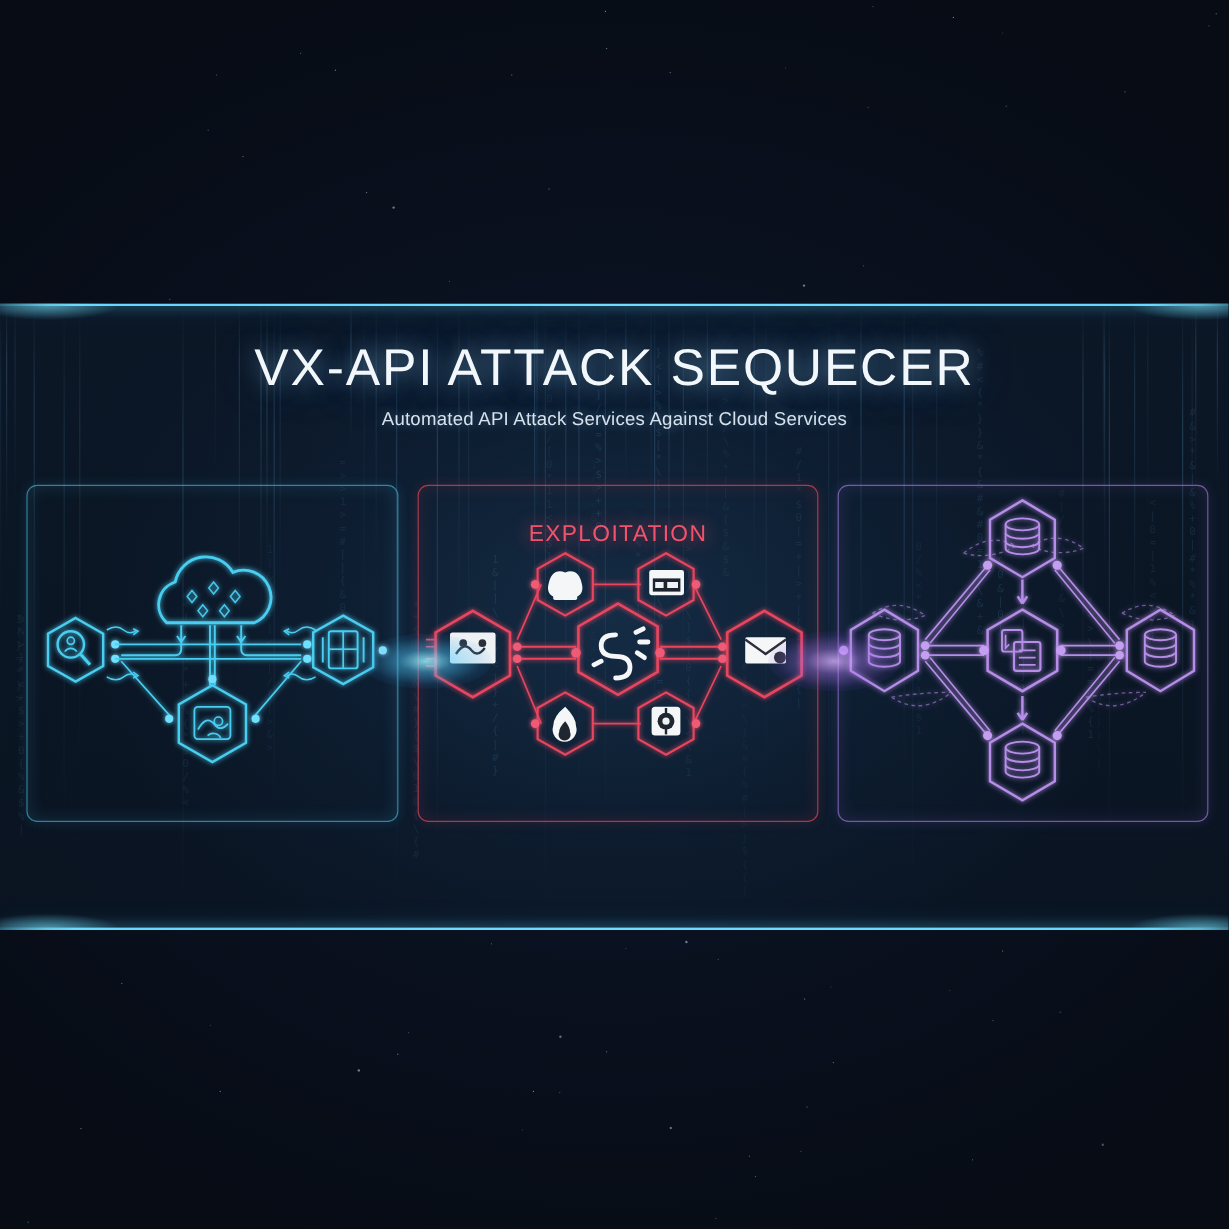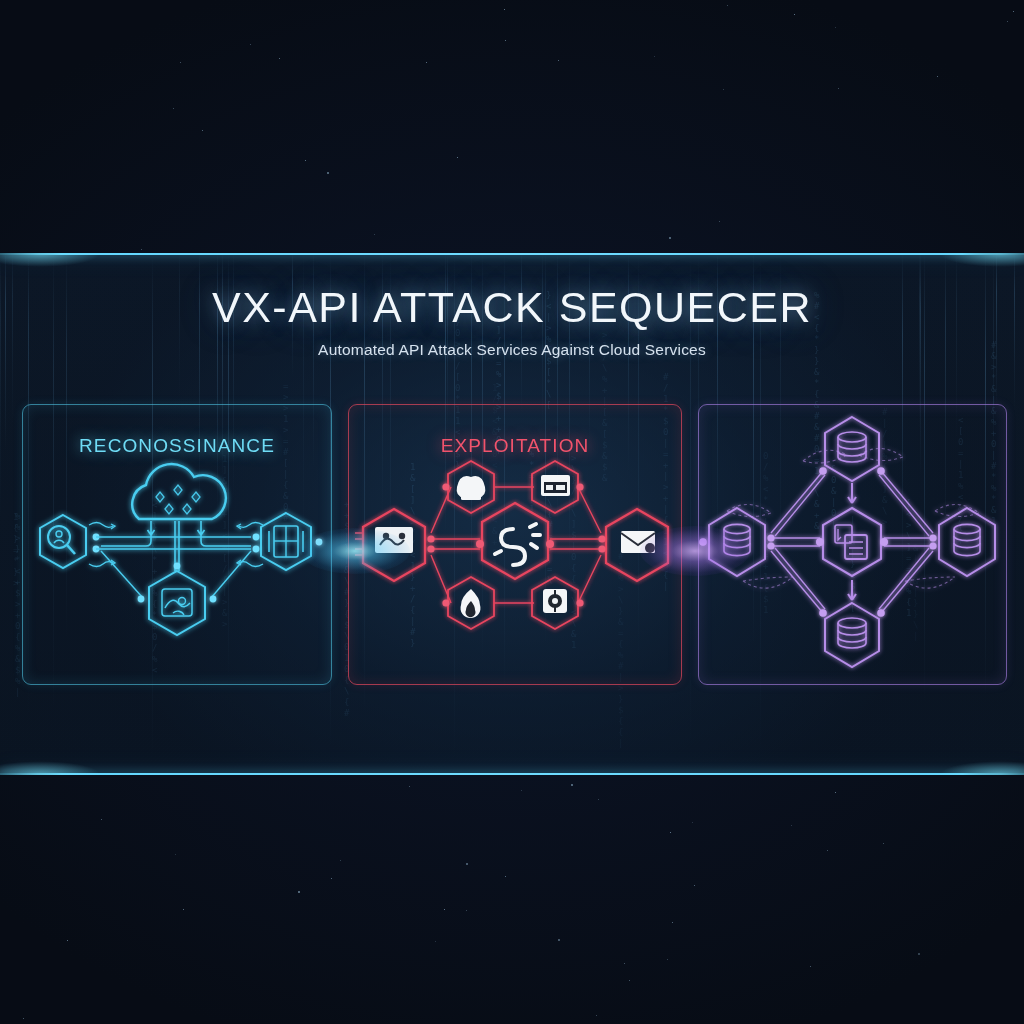--- a/index.html
+++ b/index.html
@@ -592,21 +592,20 @@
     <div class="edge-flare" style="left:-20px;bottom:-12px;"></div>
     <div class="edge-flare" style="left:940px;bottom:-12px;"></div>
   </div>
 
   <div id="header">
     <div id="title">VX-API ATTACK SEQUECER</div>
     <div id="subtitle">Automated API Attack Services Against Cloud Services</div>
   </div>
 
   <div class="panel" id="panel-recon">
-    <div class="panel-title">RECONOSSINANCE</div>
     <svg class="panel-canvas" viewBox="0 0 308 279">
       <defs>
         <filter id="gC" x="-60%" y="-60%" width="220%" height="220%">
           <feGaussianBlur stdDeviation="2.4" result="b"></feGaussianBlur>
           <feMerge>
               <feMergeNode in="b"></feMergeNode>
               <feMergeNode in="SourceGraphic"></feMergeNode>
             </feMerge>
         </filter>
       </defs>

